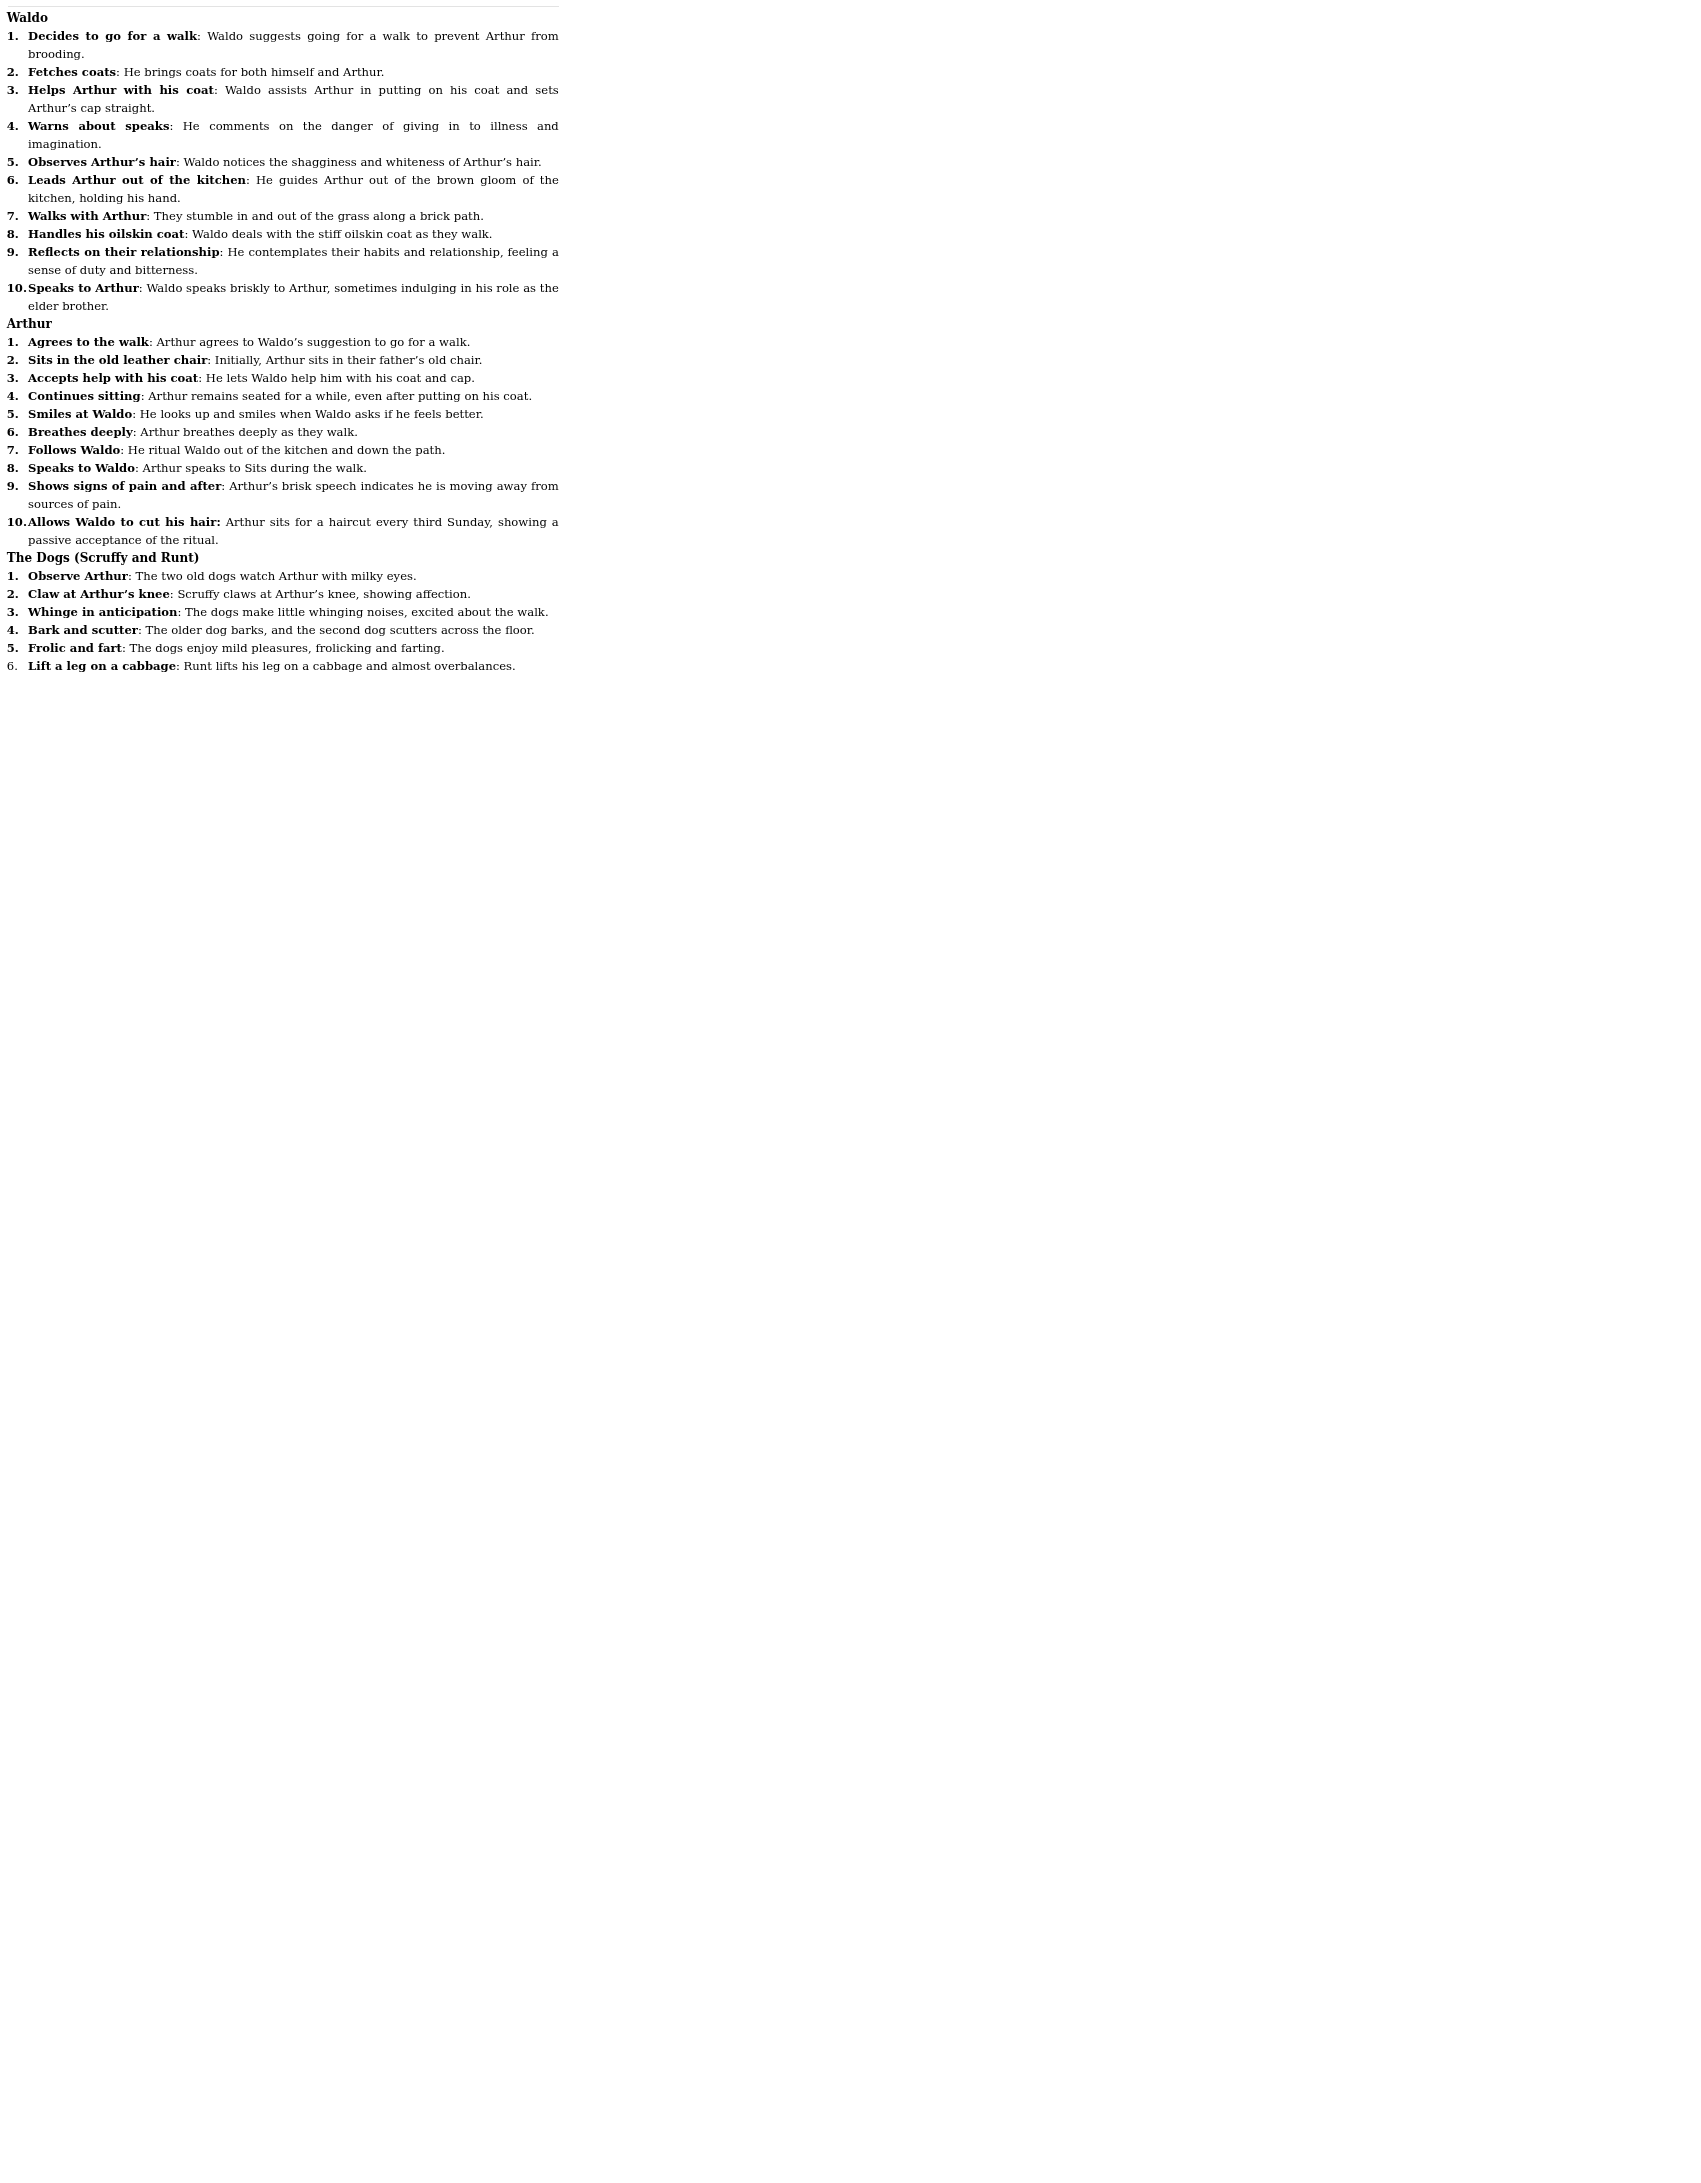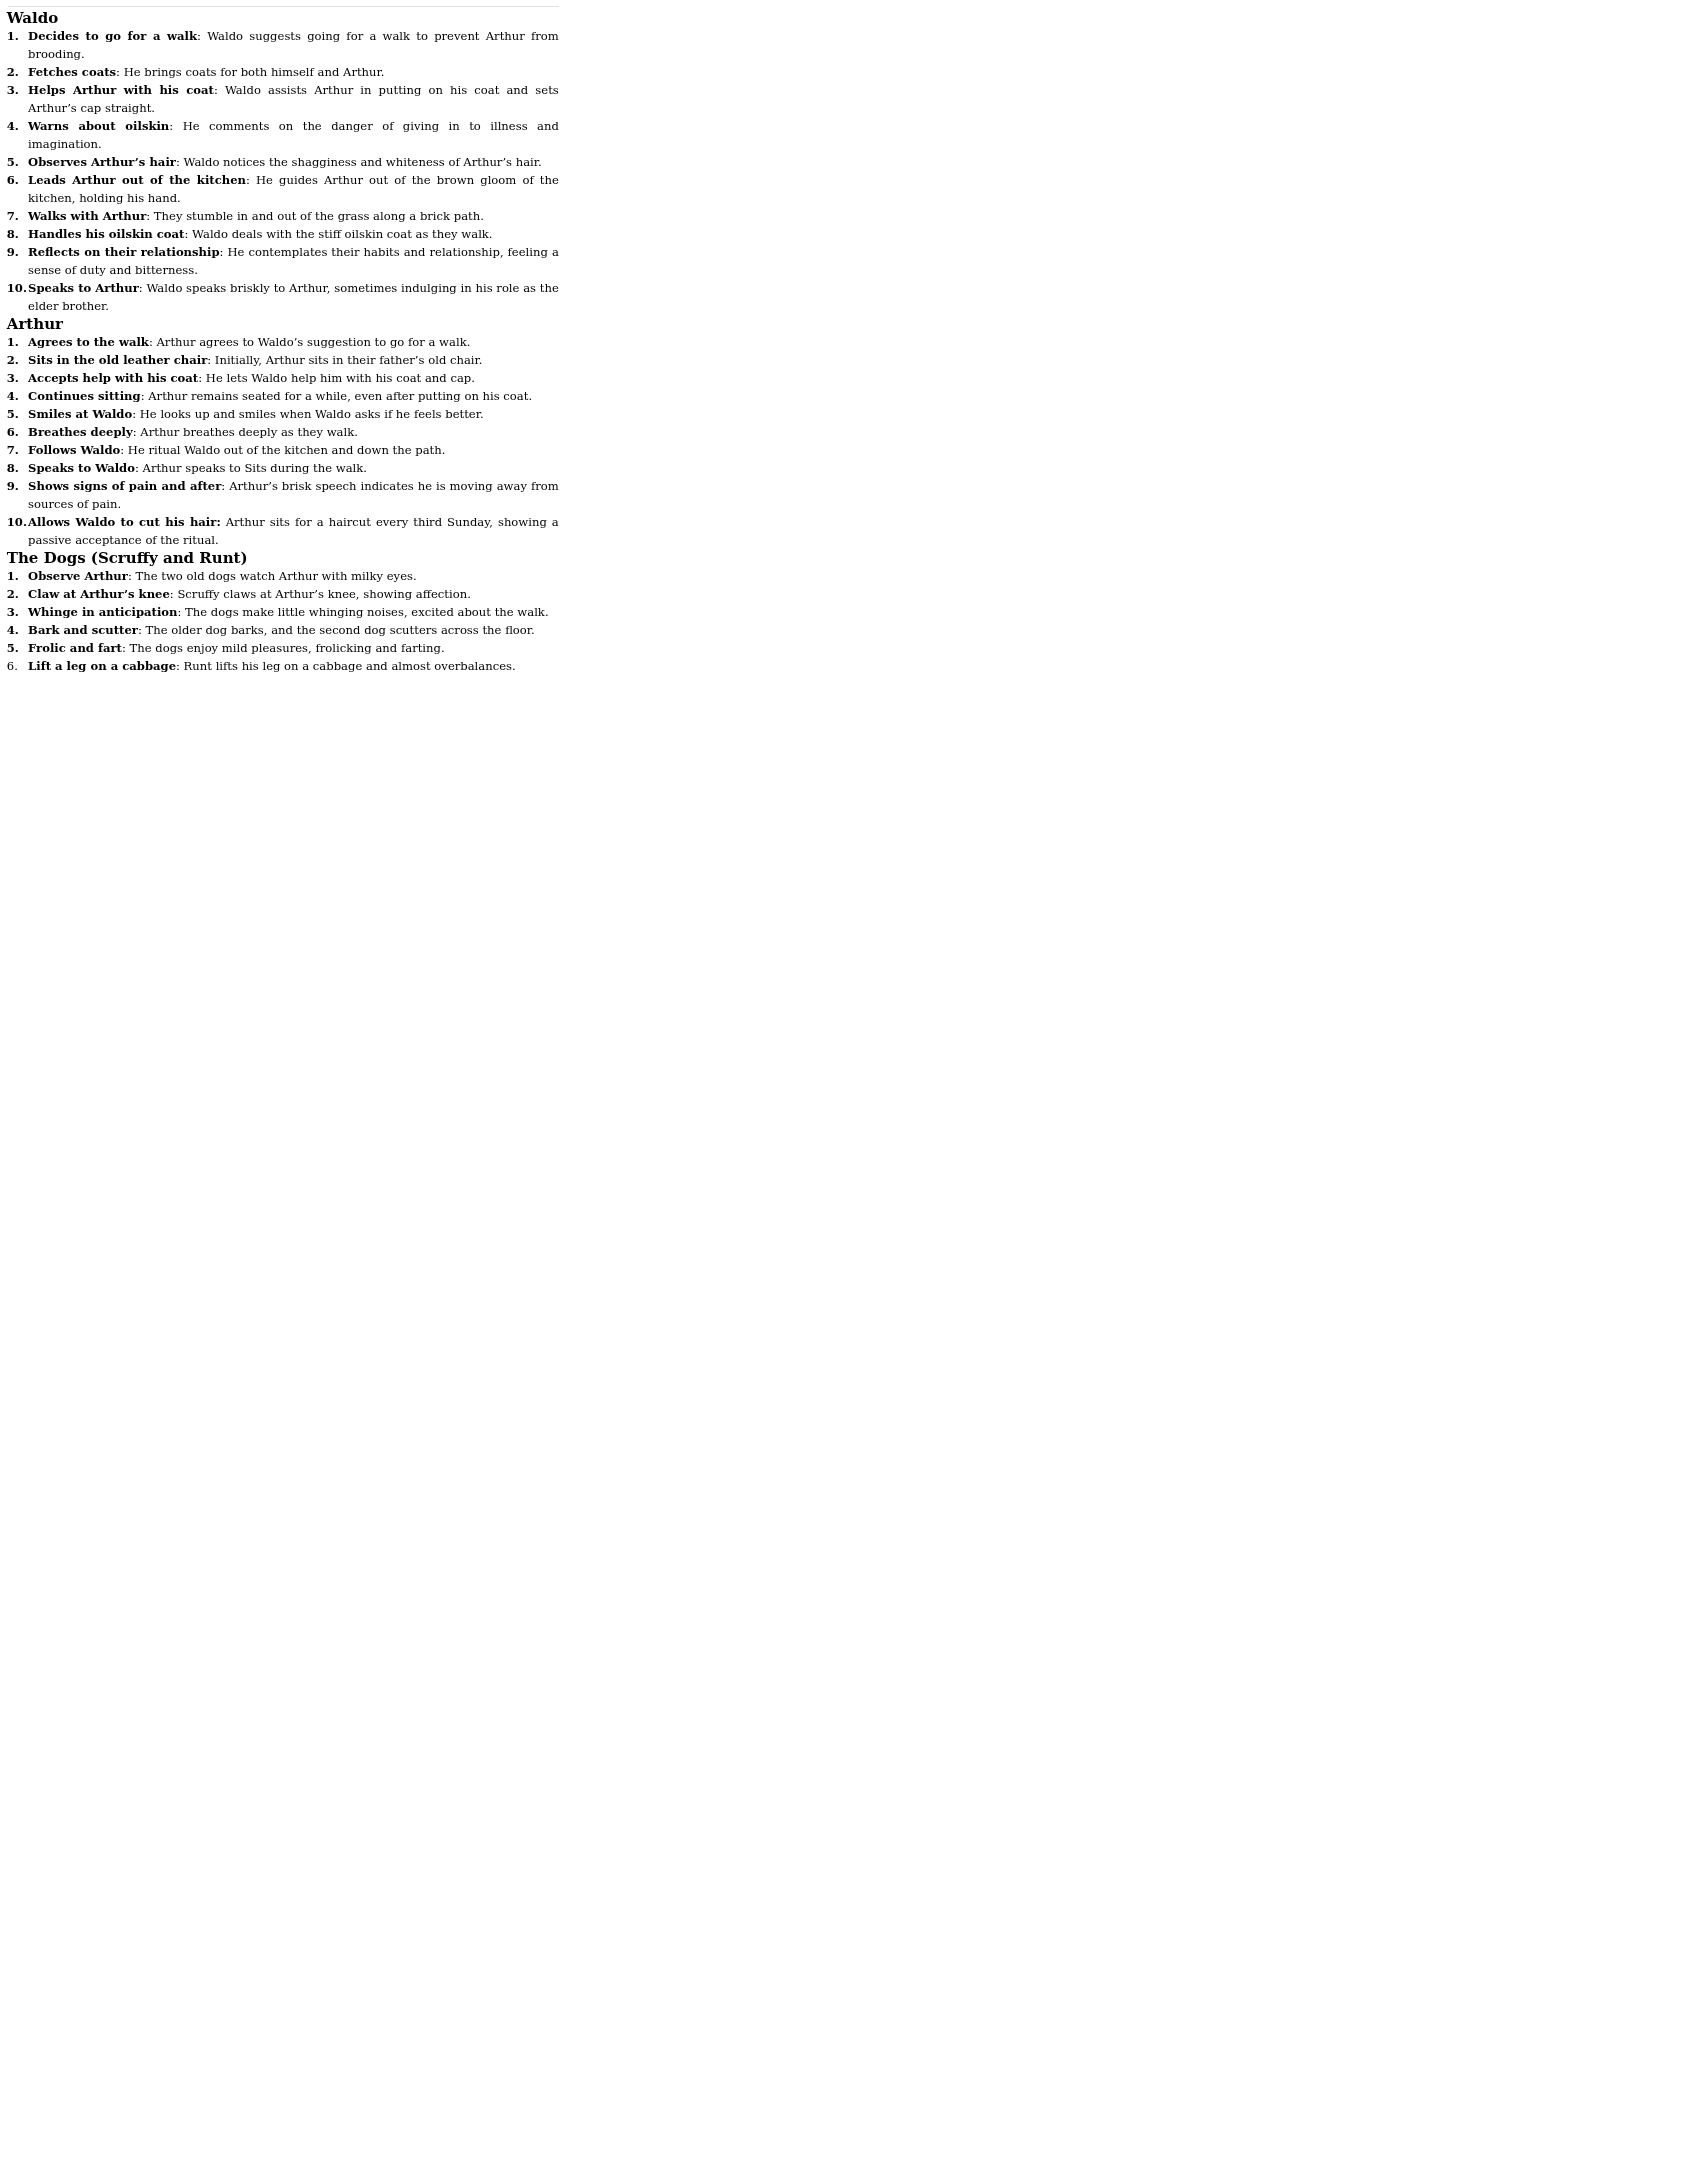--- a/index.html
+++ b/index.html
@@ -26,21 +26,21 @@
   }
   .content {
     position: absolute;
     left: 6.8px;
     top: 8.7px;
     width: 552px;
     font-size: 11.6px;
     line-height: 18px;
   }
   .section-heading {
-    font-size: 15px;
+    font-size: 12px;
     font-weight: bold;
     margin: 0;
     padding: 0;
     line-height: inherit;
     text-align: left;
   }
   ol.section-list {
     list-style: none;
     margin: 0;
     padding: 0;
@@ -72,21 +72,21 @@
   <div class="content" id="content">
   <section class="section">
     <h2 class="section-heading">Waldo</h2>
     <ol class="section-list">
   <li class="list-item"><span class="item-number">1.</span><span class="item-title">Decides to go for a walk</span><span class="item-body">: Waldo suggests going for a walk to prevent Arthur from brooding.</span><span class="item-bold-tail"></span></li>
 
   <li class="list-item"><span class="item-number">2.</span><span class="item-title">Fetches coats</span><span class="item-body">: He brings coats for both himself and Arthur.</span><span class="item-bold-tail"></span></li>
 
   <li class="list-item"><span class="item-number">3.</span><span class="item-title">Helps Arthur with his coat</span><span class="item-body">: Waldo assists Arthur in putting on his coat and sets Arthur’s cap straight.</span><span class="item-bold-tail"></span></li>
 
-  <li class="list-item"><span class="item-number">4.</span><span class="item-title">Warns about oilskin</span><span class="item-body">: He comments on the danger of giving in to illness and imagination.</span><span class="item-bold-tail"></span></li>
+  <li class="list-item"><span class="item-number">4.</span><span class="item-title">Warns about speaks</span><span class="item-body">: He comments on the danger of giving in to illness and imagination.</span><span class="item-bold-tail"></span></li>
 
   <li class="list-item"><span class="item-number">5.</span><span class="item-title">Observes Arthur’s hair</span><span class="item-body">: Waldo notices the shagginess and whiteness of Arthur’s hair.</span><span class="item-bold-tail"></span></li>
 
   <li class="list-item"><span class="item-number">6.</span><span class="item-title">Leads Arthur out of the kitchen</span><span class="item-body">: He guides Arthur out of the brown gloom of the kitchen, holding his hand.</span><span class="item-bold-tail"></span></li>
 
   <li class="list-item"><span class="item-number">7.</span><span class="item-title">Walks with Arthur</span><span class="item-body">: They stumble in and out of the grass along a brick path.</span><span class="item-bold-tail"></span></li>
 
   <li class="list-item"><span class="item-number">8.</span><span class="item-title">Handles his oilskin coat</span><span class="item-body">: Waldo deals with the stiff oilskin coat as they walk.</span><span class="item-bold-tail"></span></li>
 
   <li class="list-item"><span class="item-number">9.</span><span class="item-title">Reflects on their relationship</span><span class="item-body">: He contemplates their habits and relationship, feeling a sense of duty and bitterness.</span><span class="item-bold-tail"></span></li>

